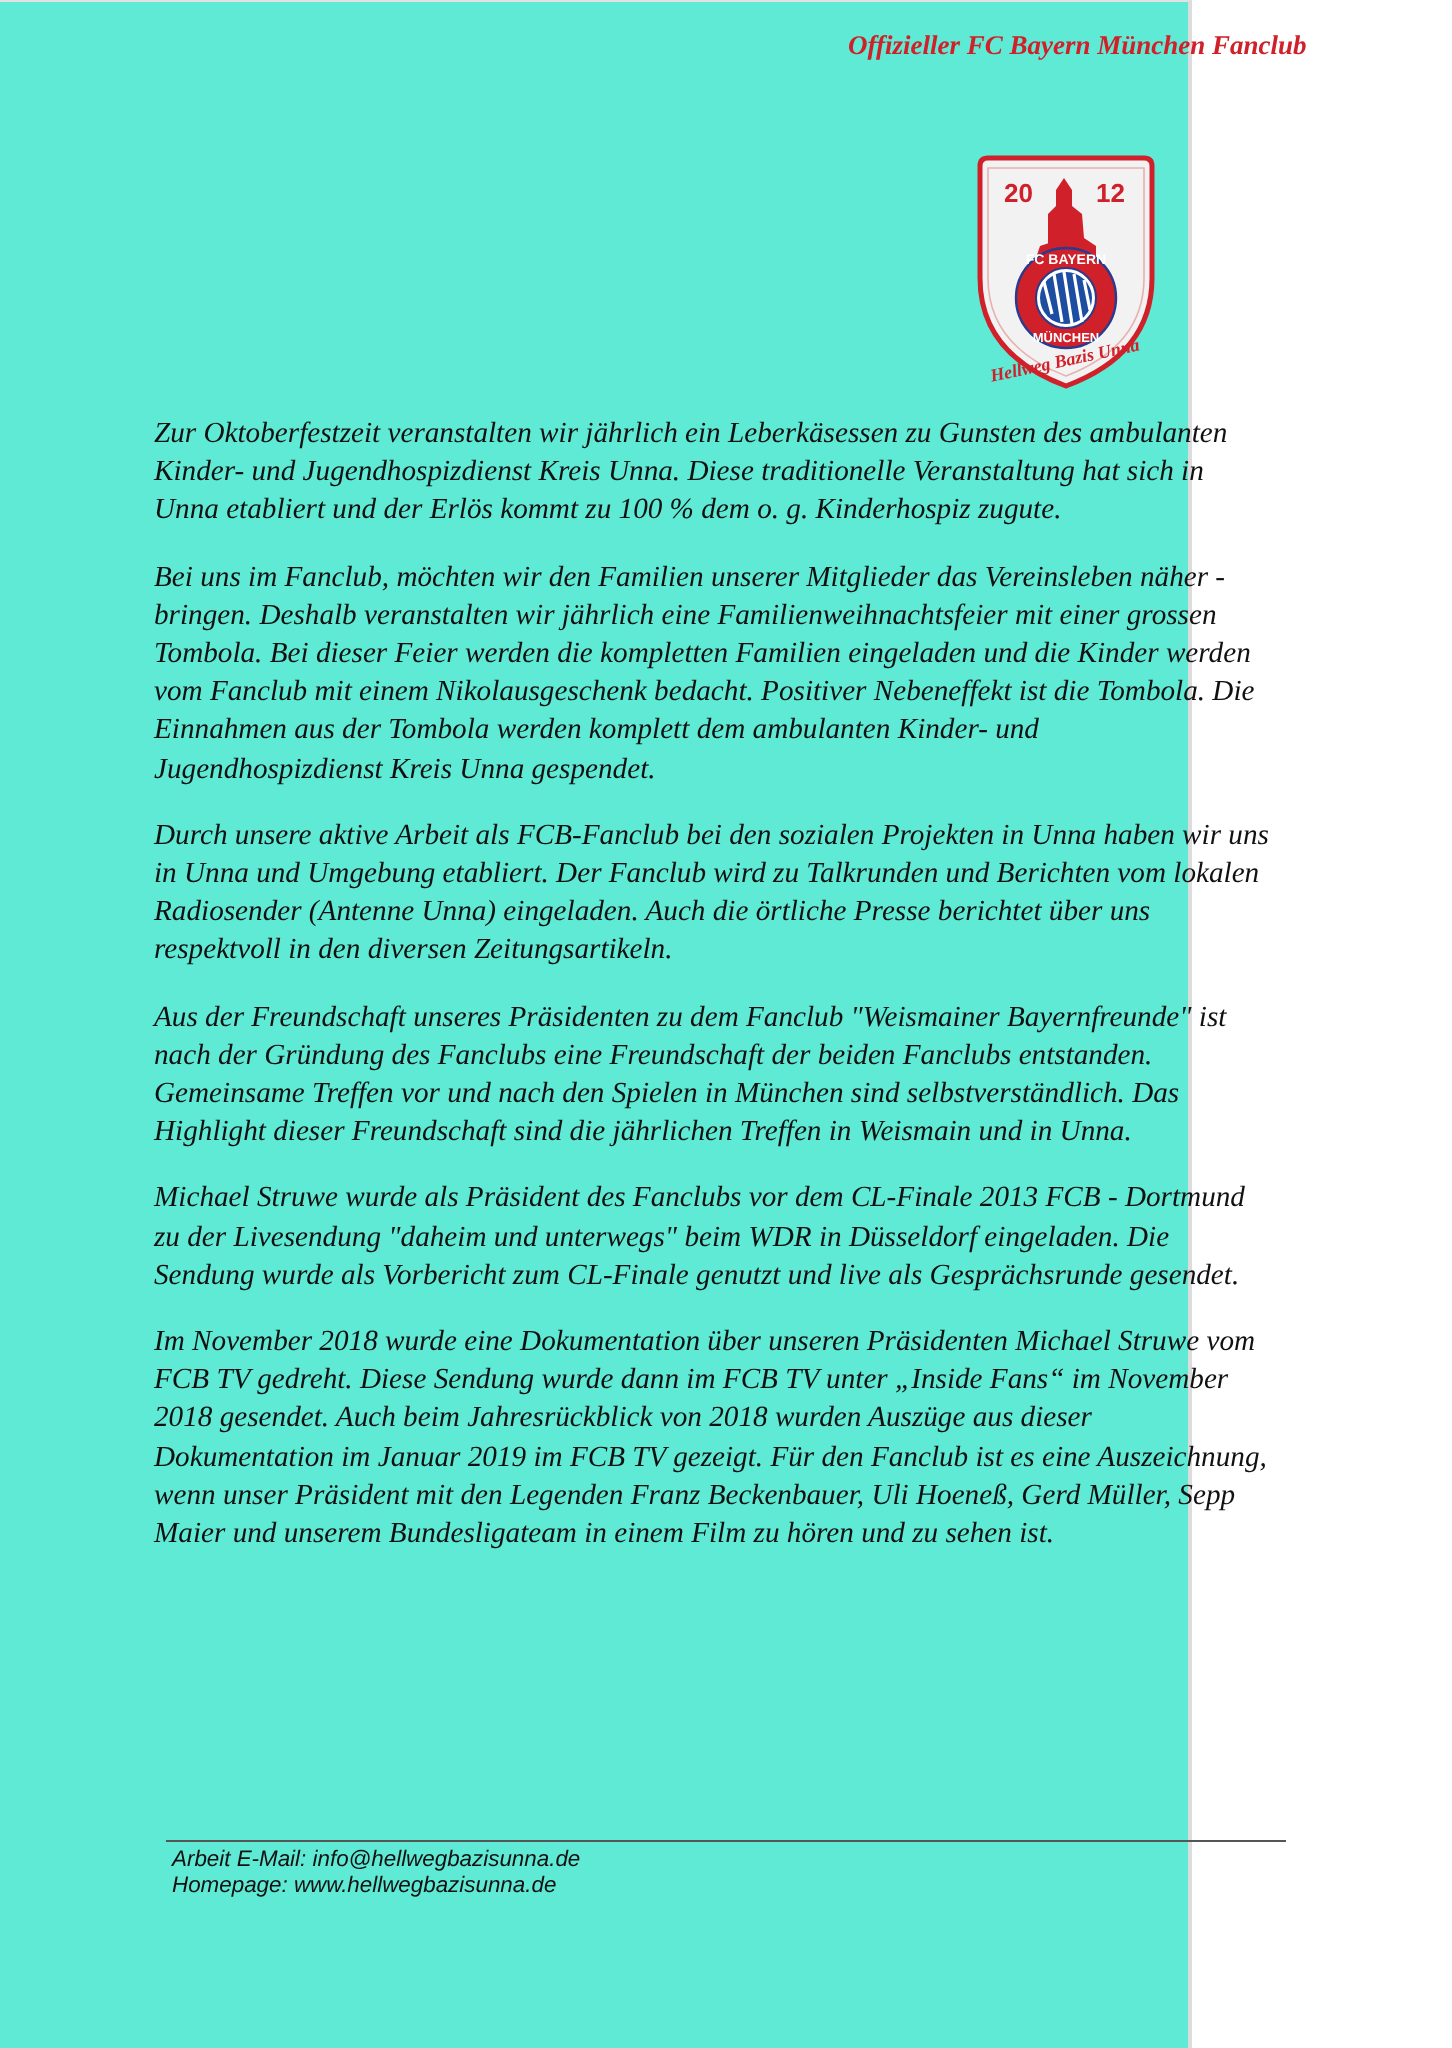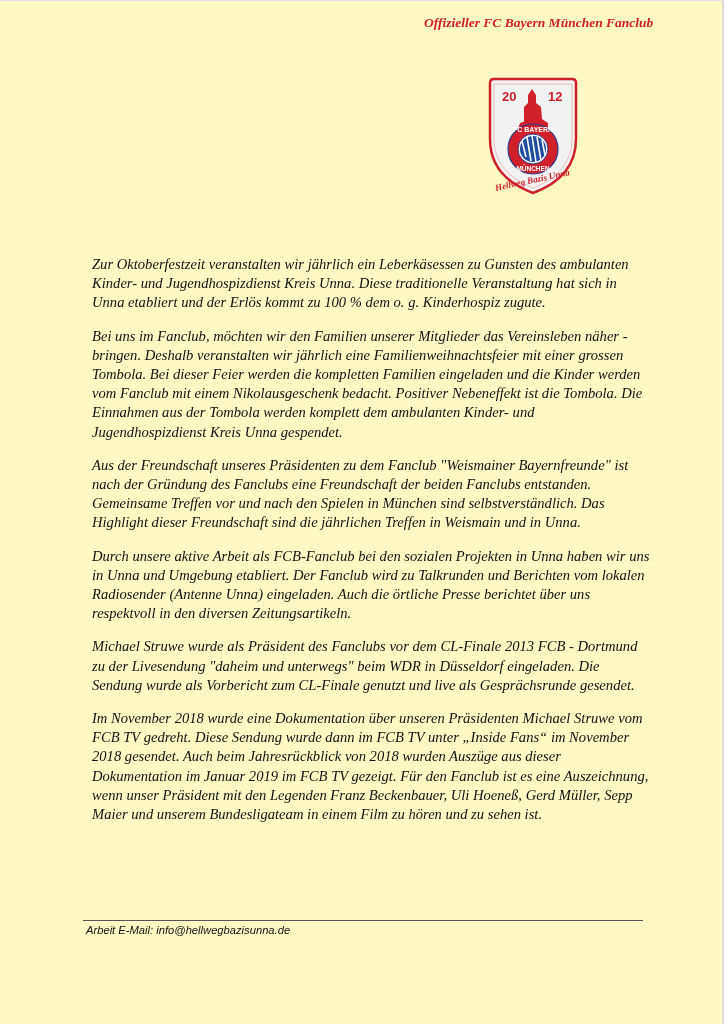--- a/index.html
+++ b/index.html
@@ -1,25 +1,25 @@
 <!DOCTYPE html>
 <html><head>
 <meta charset="utf-8">
 <style>
   html, body { margin: 0; padding: 0; background: #ffffff; }
   body { width: 726px; height: 1024px; position: relative; overflow: hidden;
          font-family: "DejaVu Serif", serif; color: #111; }
-  .page { position: absolute; left: 0; top: 0; width: 724px; height: 1024px;
-          background: #fef9c3; border-top: 1px solid #e2e2e2; border-right: 2px solid #dcdcdc; box-sizing: border-box; }
+  .page { position: absolute; left: 0; top: 0; width: 596px; height: 1024px;
+          background: #5eead4; border-top: 1px solid #e2e2e2; border-right: 2px solid #dcdcdc; box-sizing: border-box; }
   .header-title { position: absolute; left: 424px; top: 14px; width: 280px;
           font-family: "Liberation Serif", serif; font-style: italic; font-weight: bold;
           color: #d0202a; font-size: 13.5px; white-space: nowrap; }
   .crest { position: absolute; left: 486px; top: 76px; width: 94px; height: 118px; }
-  .body { position: absolute; left: 92px; top: 207px; width: 560px;
-          font-family: "Liberation Serif", serif; font-style: italic; font-size: 14.6px; line-height: 19.2px; margin-top: 47px; }
+  .body { position: absolute; left: 77px; top: 207px; width: 560px;
+          font-family: "Liberation Serif", serif; font-style: italic; font-size: 14.6px; line-height: 19.2px; }
   .body p { margin: 0 0 14px 0; }
   .body h2 { margin: 10px 0 15px 0; font-size: 17px; font-weight: normal; text-decoration: underline;
              font-family: "Liberation Serif", serif; font-style: italic; line-height: 20px; }
   .footer-rule { position: absolute; left: 83px; top: 919px; width: 560px; height: 0;
                  border-top: 1.5px solid #555; }
   .footer { position: absolute; left: 86px; top: 923px; width: 580px;
             font-family: "Liberation Sans", sans-serif; font-style: italic; font-size: 11.2px; line-height: 12.7px; color: #111; }
   .footer div { white-space: nowrap; }
 </style>
 </head>
@@ -45,25 +45,26 @@
       <path d="M36 64 L40 80 M41 60 L45 84 M46 59 L50 85 M51 60 L55 84 M56 63 L59 78" stroke="#ffffff" stroke-width="1.6"></path>
     </g>
     <text x="47" y="55" text-anchor="middle" fill="#ffffff" font-size="7" font-weight="bold" font-family="Liberation Sans, sans-serif">FC BAYERN</text>
     <text x="47" y="94" text-anchor="middle" fill="#ffffff" font-size="6.5" font-weight="bold" font-family="Liberation Sans, sans-serif">MÜNCHEN</text>
     <text x="47" y="106" text-anchor="middle" fill="#d0202a" font-size="9" font-style="italic" font-weight="bold" font-family="Liberation Serif, serif" transform="rotate(-12 47 106)">Hellweg Bazis Unna</text>
   </svg>
 
   <div class="body">
     <p>Zur Oktoberfestzeit veranstalten wir jährlich ein Leberkäsessen zu Gunsten des ambulanten Kinder- und Jugendhospizdienst Kreis Unna. Diese traditionelle Veranstaltung hat sich in Unna etabliert und der Erlös kommt zu 100 % dem o. g. Kinderhospiz zugute.</p>
     <p>Bei uns im Fanclub, möchten wir den Familien unserer Mitglieder das Vereinsleben näher - bringen. Deshalb veranstalten wir jährlich eine Familienweihnachtsfeier mit einer grossen Tombola. Bei dieser Feier werden die kompletten Familien eingeladen und die Kinder werden vom Fanclub mit einem Nikolausgeschenk bedacht. Positiver Nebeneffekt ist die Tombola. Die Einnahmen aus der Tombola werden komplett dem ambulanten Kinder- und Jugendhospizdienst Kreis Unna gespendet.</p>
+    <p>Durch unsere aktive Arbeit als FCB-Fanclub bei den sozialen Projekten in Unna haben wir uns in Unna und Umgebung etabliert. Der Fanclub wird zu Talkrunden und Berichten vom lokalen Radiosender (Antenne Unna) eingeladen. Auch die örtliche Presse berichtet über uns respektvoll in den diversen Zeitungsartikeln.</p>
     <p>Aus der Freundschaft unseres Präsidenten zu dem Fanclub "Weismainer Bayernfreunde" ist nach der Gründung des Fanclubs eine Freundschaft der beiden Fanclubs entstanden. Gemeinsame Treffen vor und nach den Spielen in München sind selbstverständlich. Das Highlight dieser Freundschaft sind die jährlichen Treffen in Weismain und in Unna.</p>
-    <p>Durch unsere aktive Arbeit als FCB-Fanclub bei den sozialen Projekten in Unna haben wir uns in Unna und Umgebung etabliert. Der Fanclub wird zu Talkrunden und Berichten vom lokalen Radiosender (Antenne Unna) eingeladen. Auch die örtliche Presse berichtet über uns respektvoll in den diversen Zeitungsartikeln.</p>
     <p>Michael Struwe wurde als Präsident des Fanclubs vor dem CL-Finale 2013 FCB - Dortmund zu der Livesendung "daheim und unterwegs" beim WDR in Düsseldorf eingeladen. Die Sendung wurde als Vorbericht zum CL-Finale genutzt und live als Gesprächsrunde gesendet.</p>
     <p>Im November 2018 wurde eine Dokumentation über unseren Präsidenten Michael Struwe vom FCB TV gedreht. Diese Sendung wurde dann im FCB TV unter „Inside Fans“ im November 2018 gesendet. Auch beim Jahresrückblick von 2018 wurden Auszüge aus dieser Dokumentation im Januar 2019 im FCB TV gezeigt. Für den Fanclub ist es eine Auszeichnung, wenn unser Präsident mit den Legenden Franz Beckenbauer, Uli Hoeneß, Gerd Müller, Sepp Maier und unserem Bundesligateam in einem Film zu hören und zu sehen ist.</p>
   </div>
 
   <div class="footer-rule"></div>
 
   <div class="footer">
     <div>Arbeit E-Mail: info@hellwegbazisunna.de</div>
+    <div>Homepage: www.hellwegbazisunna.de</div>
   </div>
 
 </div>
 
 </body></html>

